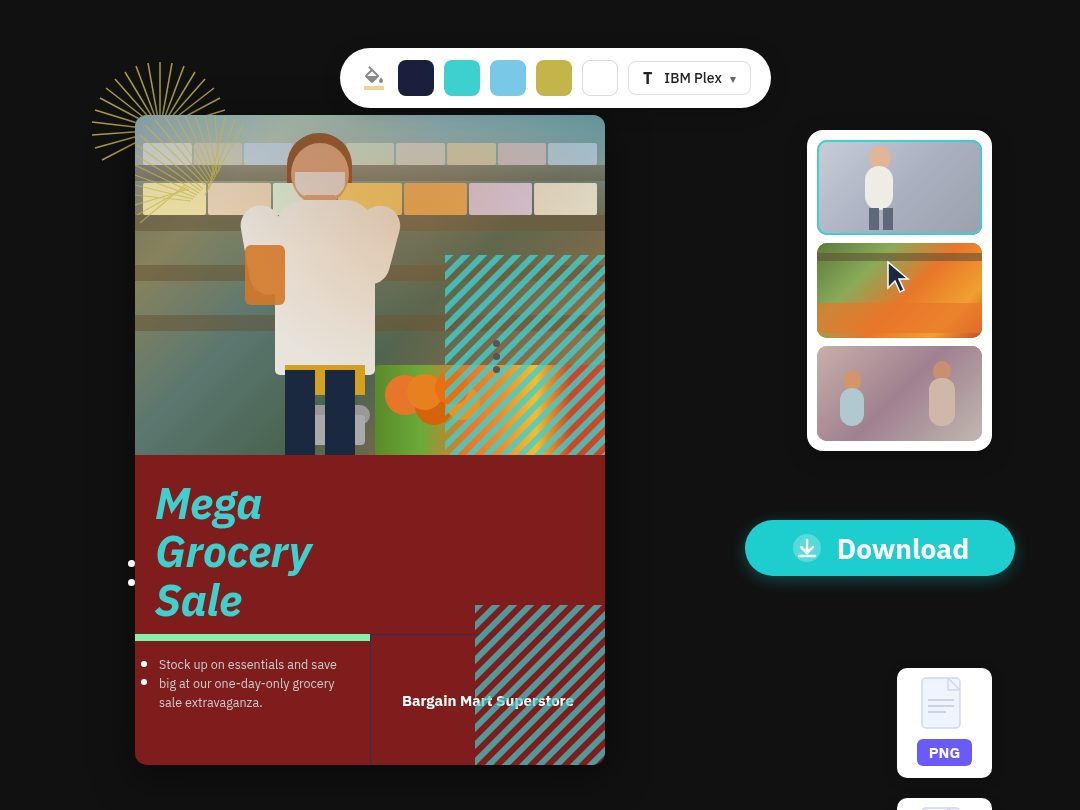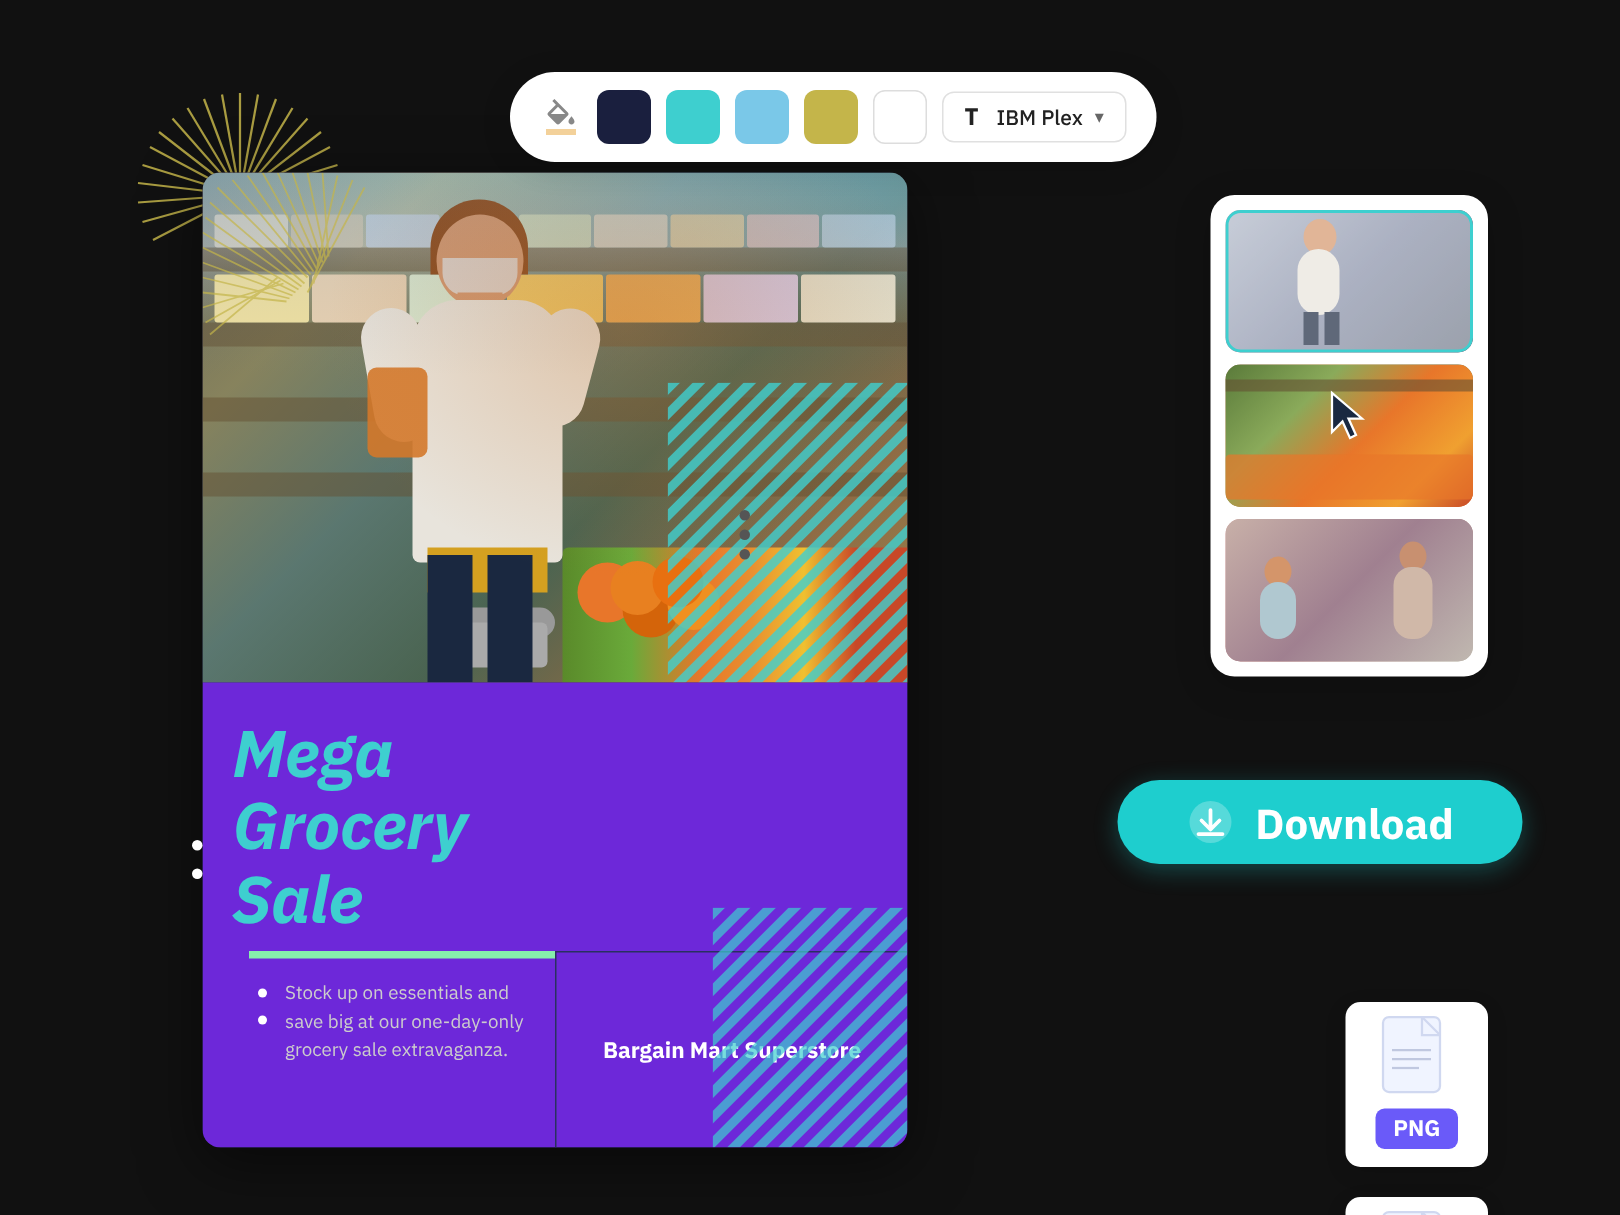--- a/index.html
+++ b/index.html
@@ -112,21 +112,21 @@
       height: 100%;
     }
 
     
     .poster-bottom {
       position: absolute;
       bottom: 0;
       left: 0;
       right: 0;
       height: 310px;
-      background: #6d28d9;
+      background: #7f1d1d;
       display: grid;
       grid-template-columns: 1fr 1fr;
       grid-template-rows: 1fr 1fr;
       gap: 0;
     }
 
     .poster-title-area {
       grid-column: 1;
       grid-row: 1;
       padding: 24px 20px 10px 20px;
@@ -163,23 +163,22 @@
       font-size: 14px;
       font-weight: 700;
       color: #1a1f3e;
       line-height: 1.3;
     }
 
     .poster-desc-area {
       grid-column: 1;
       grid-row: 2;
       padding: 14px 20px 20px 20px;
-      border-top: 5px solid #86efac;
+      border-top: 7px solid #86efac;
       position: relative;
-      margin-left: 31px;
     }
     .bullet-dots {
       position: absolute;
       left: 6px;
       top: 20px;
       display: flex;
       flex-direction: column;
       gap: 12px;
     }
     .bullet-dot {

